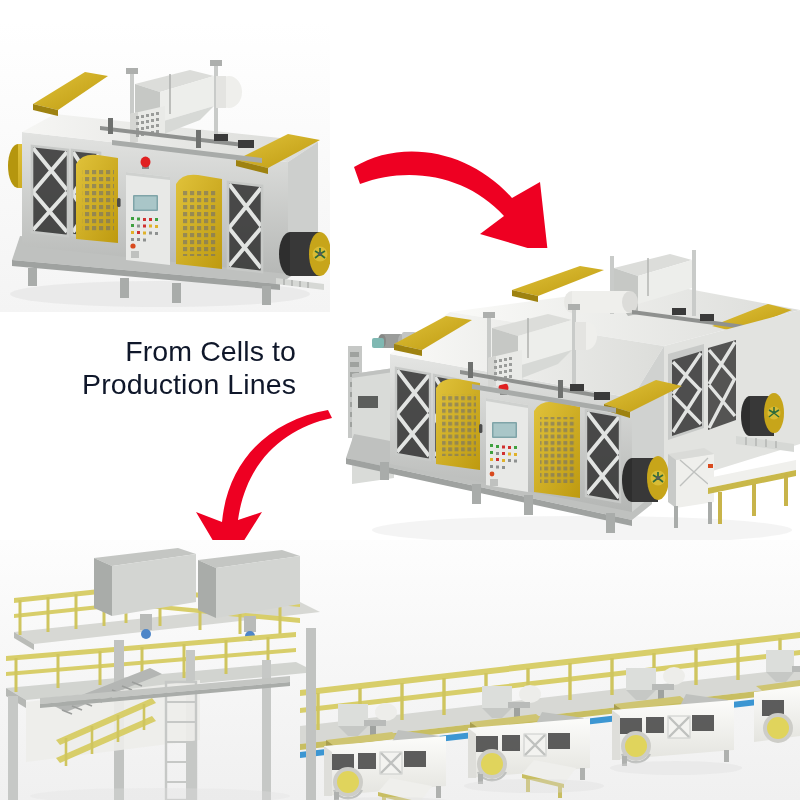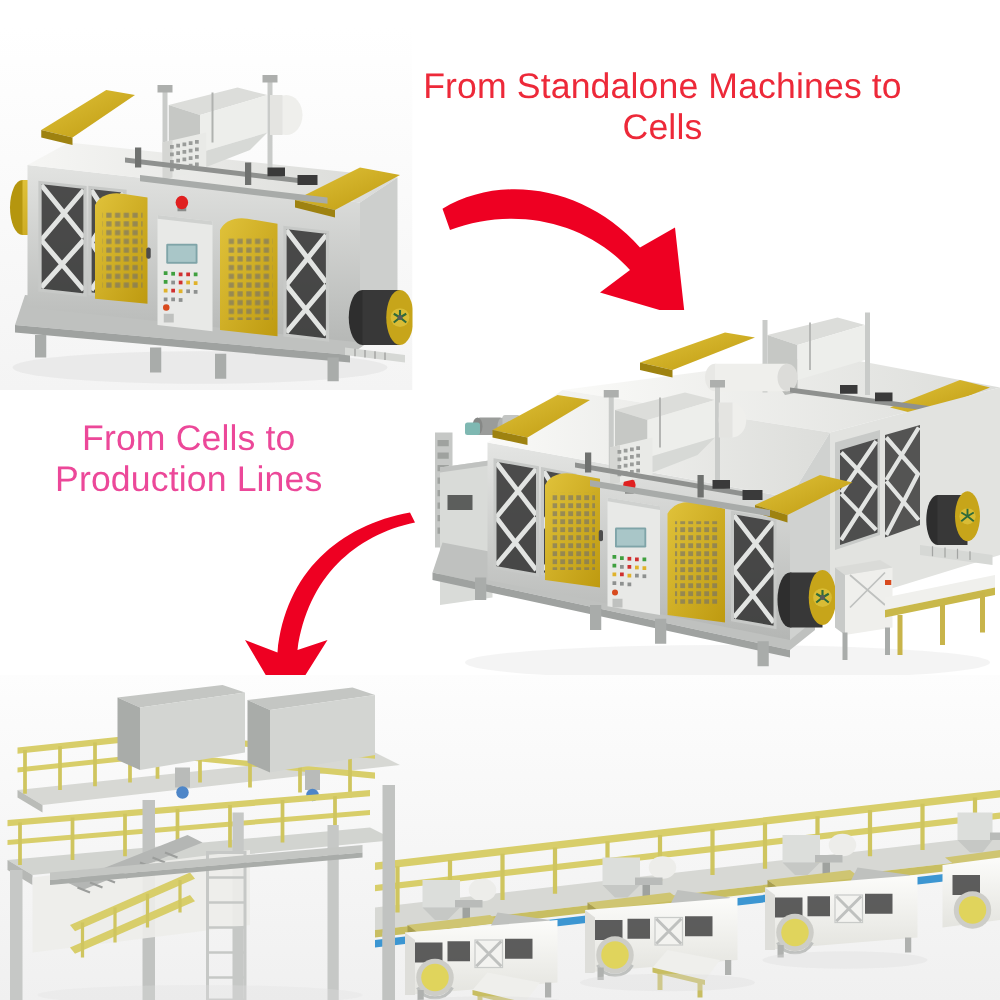--- a/index.html
+++ b/index.html
@@ -3,21 +3,21 @@
 <meta charset="utf-8">
 <title>Machine Evolution Infographic</title>
 <style>
   html,body{margin:0;padding:0;background:#ffffff;}
   body{width:800px;height:800px;overflow:hidden;font-family:"Liberation Sans",sans-serif;}
   #stage{position:relative;width:800px;height:800px;background:#ffffff;}
 
   .caption{position:absolute;text-align:center;font-weight:400;line-height:1.16;
            letter-spacing:.1px;white-space:pre-line;}
   #cap1{left:300px;top:53px;width:460px;font-size:28.5px;color:#ED2939;}
-  #cap2{left:6px;top:335px;width:290px;font-size:28.5px;color:#ec4899;}
+  #cap2{left:6px;top:335px;width:290px;font-size:28.5px;color:#0f172a;text-align:right;}
 
   .arrow{position:absolute;}
   svg{display:block;overflow:visible;}
 
   .photo{position:absolute;overflow:hidden;background:#ffffff;}
   .photo svg{position:absolute;left:0;top:0;}
 
   
   #photo-standalone{left:0px;  top:22px;  width:330px;height:290px;}
   #photo-cell      {left:332px;top:248px; width:468px;height:300px;}
@@ -826,19 +826,17 @@
         </g>
       </g>
 
       <ellipse cx="390" cy="264" rx="70" ry="7" fill="#dedede" opacity=".35"></ellipse>
       <ellipse cx="534" cy="246" rx="70" ry="7" fill="#dedede" opacity=".35"></ellipse>
       <ellipse cx="676" cy="228" rx="66" ry="7" fill="#dedede" opacity=".35"></ellipse>
       <ellipse cx="160" cy="256" rx="130" ry="8" fill="#e2e2e2" opacity=".3"></ellipse>
     </svg>
   </div>
 
-  <div class="caption" id="cap1">From Standalone Machines to
-Cells</div>
 
   <div class="caption" id="cap2">From Cells to
 Production Lines</div>
 
 </div>
 
 </body></html>

